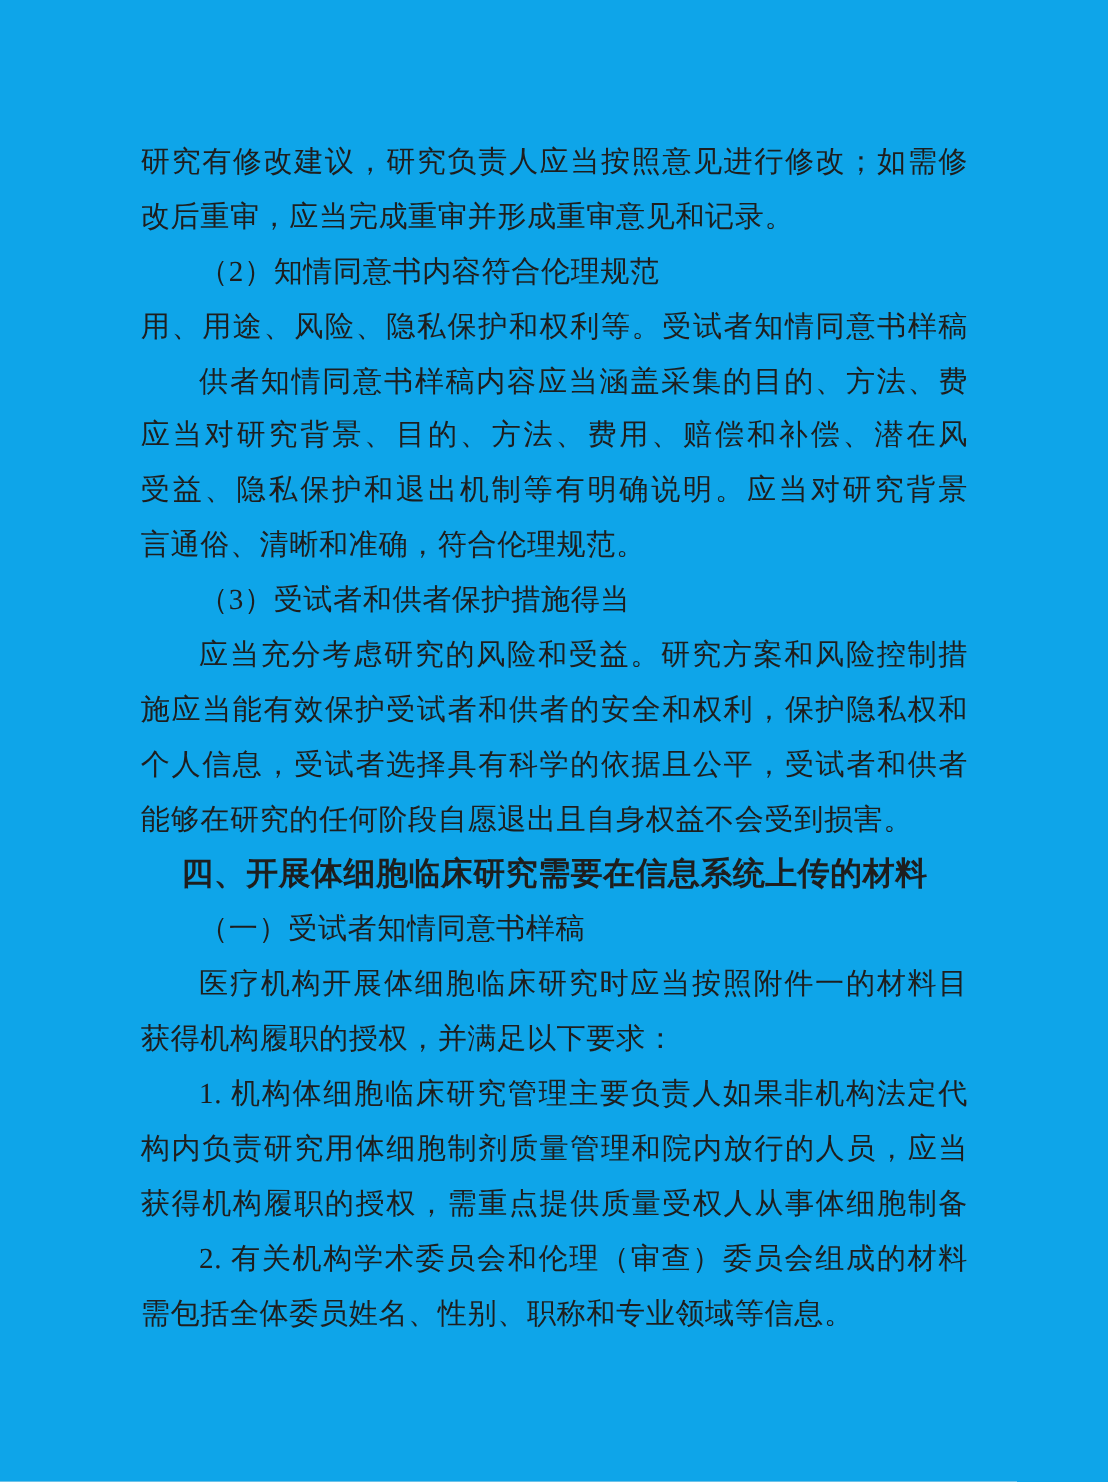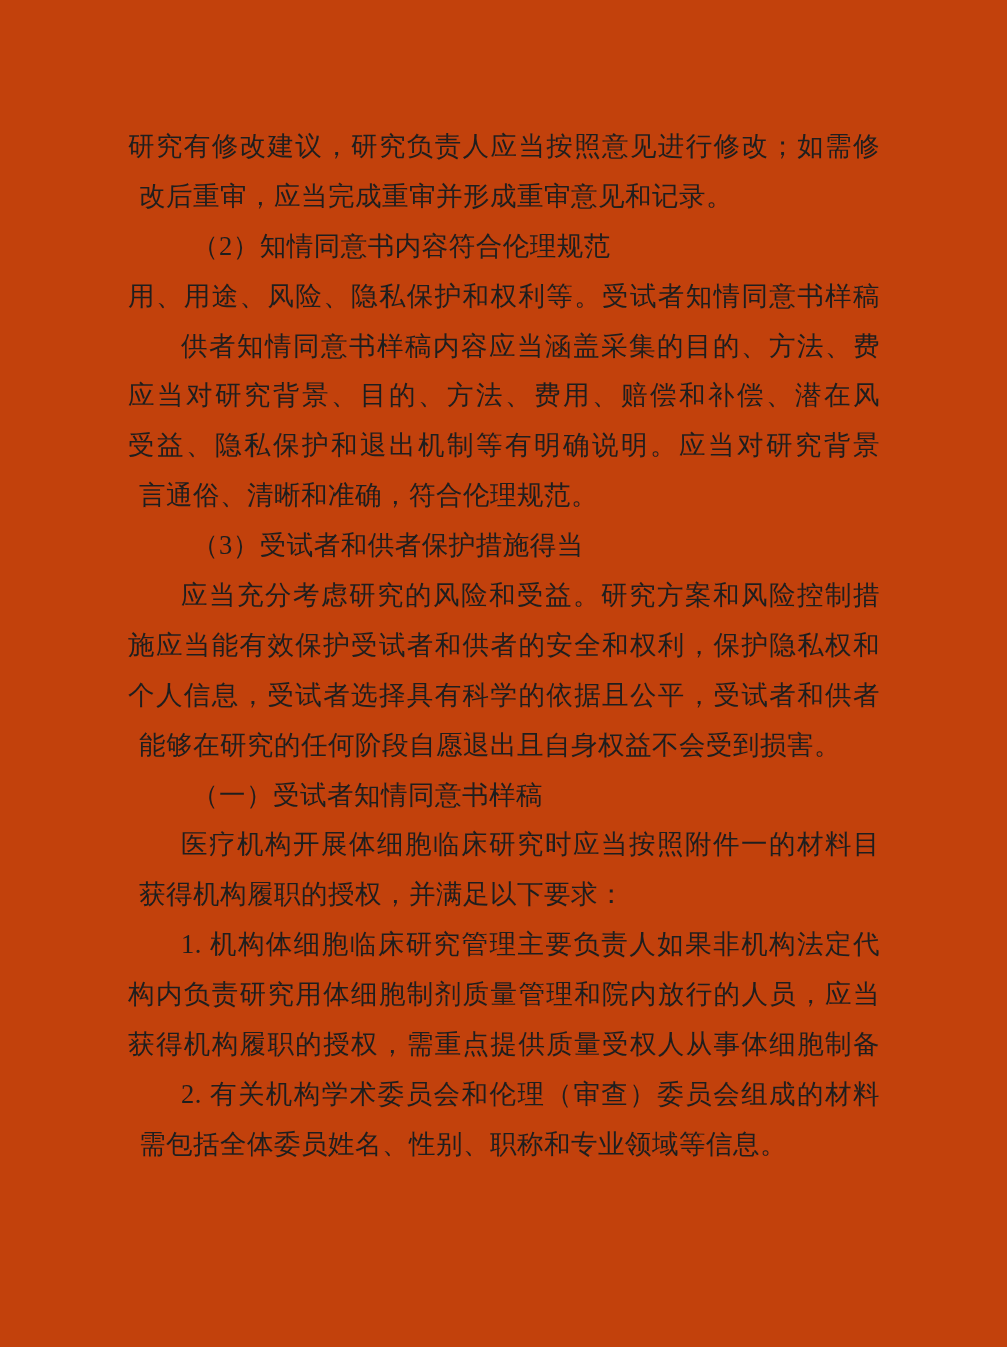--- a/index.html
+++ b/index.html
@@ -5,21 +5,21 @@
   html, body {
     margin: 0;
     padding: 0;
     background: #e8e8e8;
   }
   .page {
     position: relative;
     width: 1007px;
     height: 1347px;
     margin: 0 auto;
-    background: #c2410c;
+    background: #0ea5e9;
     overflow: hidden;
     font-family: "Liberation Serif", "DejaVu Serif", serif;
     color: #1e1e1e;
   }
   .text-block {
     position: absolute;
     left: 128px;
     top: 122px;
     width: 752px;
   }
@@ -33,21 +33,20 @@
   }
   
   .line.fill {
     text-align: justify;
     text-align-last: justify;
     text-justify: inter-character;
   }
   
   .line.end {
     text-align: left;
-    margin-left: 11px;
   }
   
   .line.indent {
     padding-left: 53px;
   }
   .line.indent.fill {
     
     box-sizing: border-box;
     width: 752px;
   }
@@ -71,20 +70,21 @@
       <div class="line fill">用、用途、风险、隐私保护和权利等。受试者知情同意书样稿</div>
       <div class="line indent fill">供者知情同意书样稿内容应当涵盖采集的目的、方法、费</div>
       <div class="line fill">应当对研究背景、目的、方法、费用、赔偿和补偿、潜在风险、</div>
       <div class="line fill">受益、隐私保护和退出机制等有明确说明。应当对研究背景</div>
       <div class="line end">言通俗、清晰和准确，符合伦理规范。</div>
       <div class="line indent end">（3）受试者和供者保护措施得当</div>
       <div class="line indent fill">应当充分考虑研究的风险和受益。研究方案和风险控制措</div>
       <div class="line fill">施应当能有效保护受试者和供者的安全和权利，保护隐私权和</div>
       <div class="line fill">个人信息，受试者选择具有科学的依据且公平，受试者和供者</div>
       <div class="line end">能够在研究的任何阶段自愿退出且自身权益不会受到损害。</div>
+      <div class="line heading">四、开展体细胞临床研究需要在信息系统上传的材料</div>
       <div class="line indent end">（一）受试者知情同意书样稿</div>
       <div class="line indent fill">医疗机构开展体细胞临床研究时应当按照附件一的材料目</div>
       <div class="line end">获得机构履职的授权，并满足以下要求：</div>
       <div class="line indent fill">1. 机构体细胞临床研究管理主要负责人如果非机构法定代</div>
       <div class="line fill">构内负责研究用体细胞制剂质量管理和院内放行的人员，应当</div>
       <div class="line fill">获得机构履职的授权，需重点提供质量受权人从事体细胞制备</div>
       <div class="line indent fill">2. 有关机构学术委员会和伦理（审查）委员会组成的材料</div>
       <div class="line end">需包括全体委员姓名、性别、职称和专业领域等信息。</div>
     </div>
 </div>

